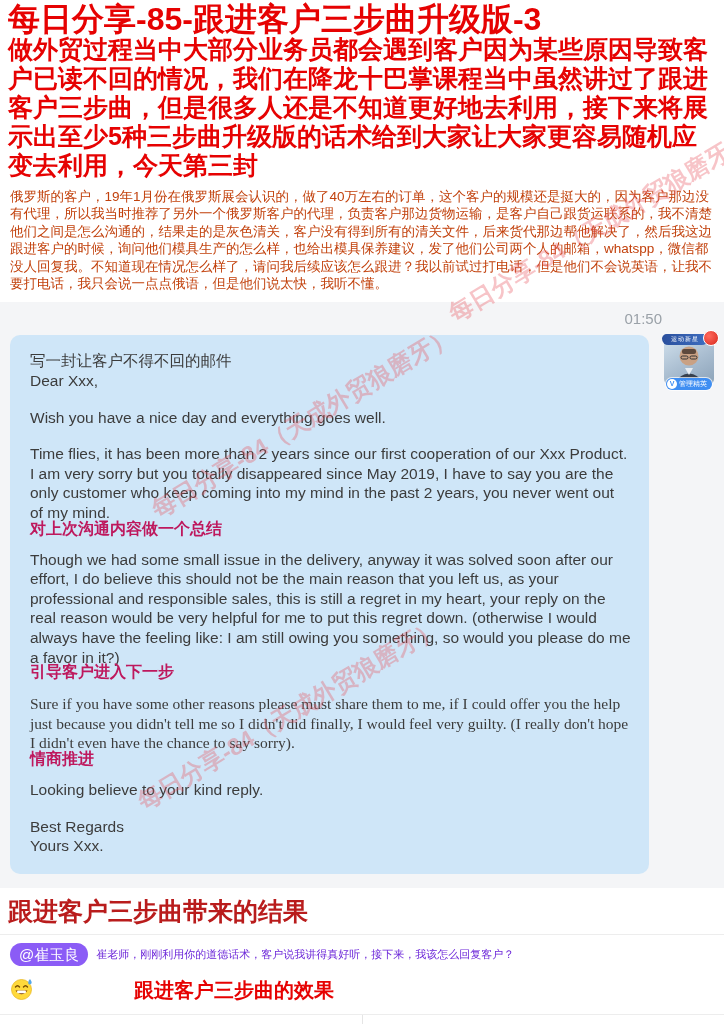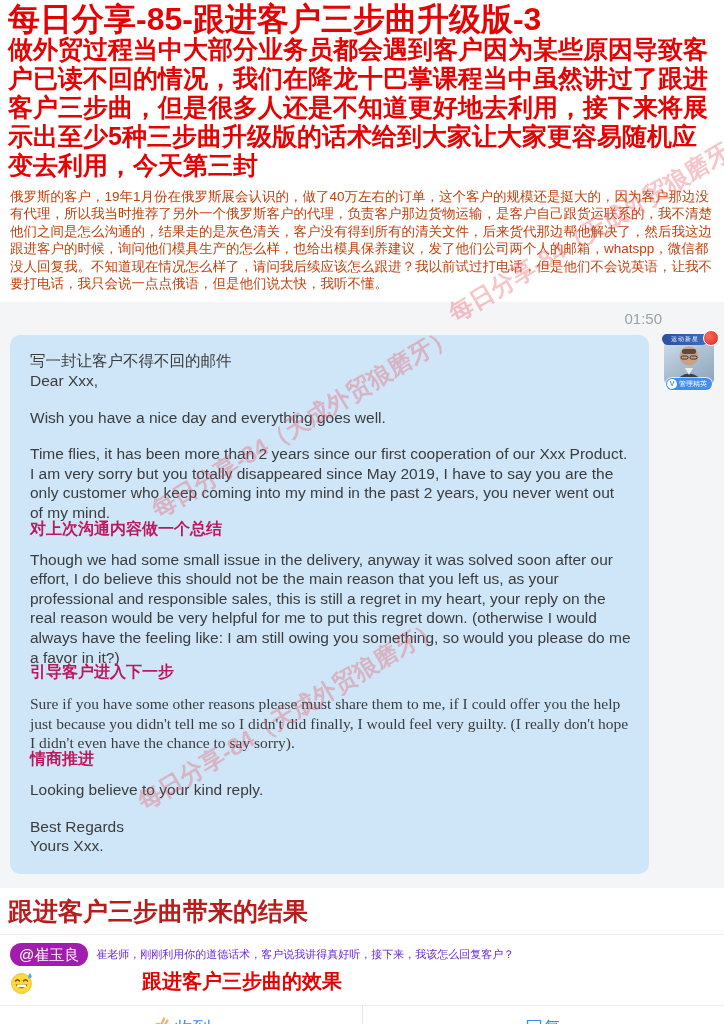--- a/index.html
+++ b/index.html
@@ -35,23 +35,23 @@
   .avatar-badge{position:absolute;bottom:-5px;left:50%;transform:translateX(-50%);display:flex;align-items:center;gap:2px;background:#3f8ef2;border-radius:8px;padding:1px 5px 1px 1px;white-space:nowrap;box-shadow:0 0 0 1px rgba(255,255,255,.7);}
   .badge-v{width:10px;height:10px;border-radius:50%;background:#ffffff;color:#3f8ef2;font-size:7px;font-weight:bold;line-height:10px;text-align:center;}
   .badge-text{color:#ffffff;font-size:7px;line-height:10px;}
 
   
   .result-heading{color:#b91c1c;font-weight:bold;font-size:25px;line-height:30px;margin:8px 0 8px;padding-left:8px;}
 
   
   .comment-card{border-top:1px solid #ededed;border-bottom:1px solid #e6e6e6;background:#fff;}
   .comment-line{padding:8px 10px 0;display:flex;align-items:flex-start;gap:8px;}
-  .mention-pill{flex:0 0 auto;background:#a21caf;color:#ffffff;font-size:15px;line-height:15px;padding:4px 9px;border-radius:13px;}
+  .mention-pill{flex:0 0 auto;background:#8b5cf6;color:#ffffff;font-size:15px;line-height:15px;padding:4px 9px;border-radius:13px;}
   .comment-text{color:#6d28d9;font-size:11px;line-height:23px;}
-  .comment-second{display:flex;align-items:flex-end;padding:2px 10px 10px;gap:8px;}
+  .comment-second{display:flex;align-items:flex-start;padding:2px 10px 10px;gap:0;margin-top:9px;}
   .emoji-smiley{position:relative;width:24px;height:24px;flex:0 0 auto;}
   .comment-note{color:#e60202;font-weight:bold;font-size:20px;margin-left:100px;}
   .actions-row{display:flex;border-top:1px solid #ededed;height:44px;align-items:stretch;}
   .action-btn{flex:1;display:flex;align-items:center;justify-content:center;gap:4px;color:#3b8bf0;font-size:18px;cursor:pointer;background:none;border:none;font-family:inherit;}
   .action-reply{border-left:1px solid #e5e5e5;}
 
   
   .watermark{position:absolute;color:#e8505a;opacity:.33;font-size:24px;font-weight:bold;white-space:nowrap;transform:rotate(-31deg);transform-origin:left top;pointer-events:none;z-index:6;}
   .wm-a{left:443px;top:302px;}
   .wm-b{left:146px;top:498px;}

